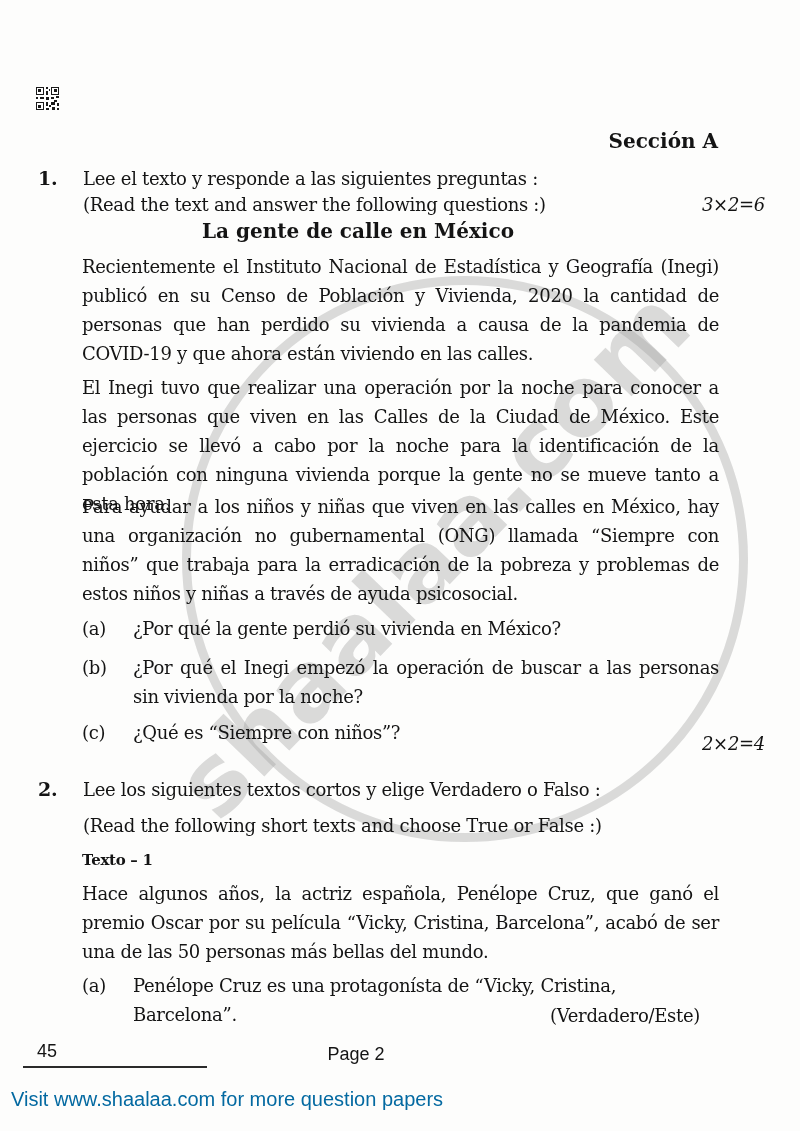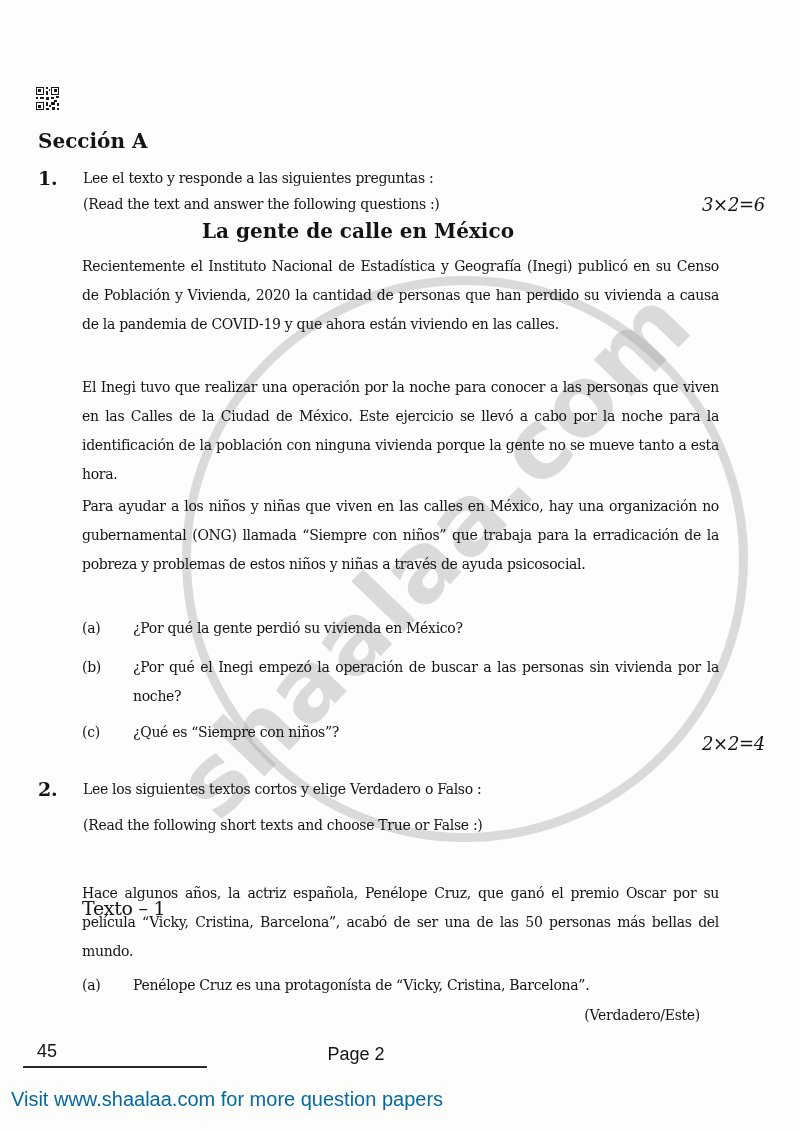--- a/index.html
+++ b/index.html
@@ -30,33 +30,33 @@
     transform:rotate(-46deg);
     white-space:nowrap;
     user-select:none;
   }
   
   .content{position:absolute;inset:0;z-index:2;}
   .abs{position:absolute;}
   .qr{left:36px;top:87px;width:23px;height:23px;}
   .section-header{
     left:38px;top:129px;width:680px;
-    text-align:left;font-weight:bold;font-size:20px;
+    text-align:right;font-weight:bold;font-size:20px;
   }
   .doc-title{
     left:0;top:219px;width:716px;
     text-align:center;font-weight:bold;font-size:20px;
   }
-  .txt{font-size:14px;letter-spacing:-0.3px;line-height:29px;}
+  .txt{font-size:18px;letter-spacing:-0.3px;line-height:29px;}
   .qnum{font-weight:bold;font-size:19px;}
   .marks{font-style:italic;font-size:18px;right:35px;text-align:right;}
   .para{width:637px;text-align:justify;}
   .sub-label{width:50px;}
   .sub-text{width:586px;text-align:justify;}
-  .texto-head{font-weight:normal;font-size:19px;margin-top:48px;}
+  .texto-head{font-weight:bold;font-size:15px;}
   .vf{right:100px;text-align:right;}
   
   .sans{font-family:"Liberation Sans","DejaVu Sans",sans-serif;letter-spacing:0;}
   .footer-num{left:37px;top:1041px;font-size:18px;}
   .footer-line{left:23px;top:1066px;width:184px;height:2px;background:#2a2a2a;}
   .page-label{left:0;top:1044px;width:712px;text-align:center;font-size:18px;}
   .promo{left:11px;top:1088px;font-size:20px;color:#0369a1;}
 </style>
 </head>
 <body>

